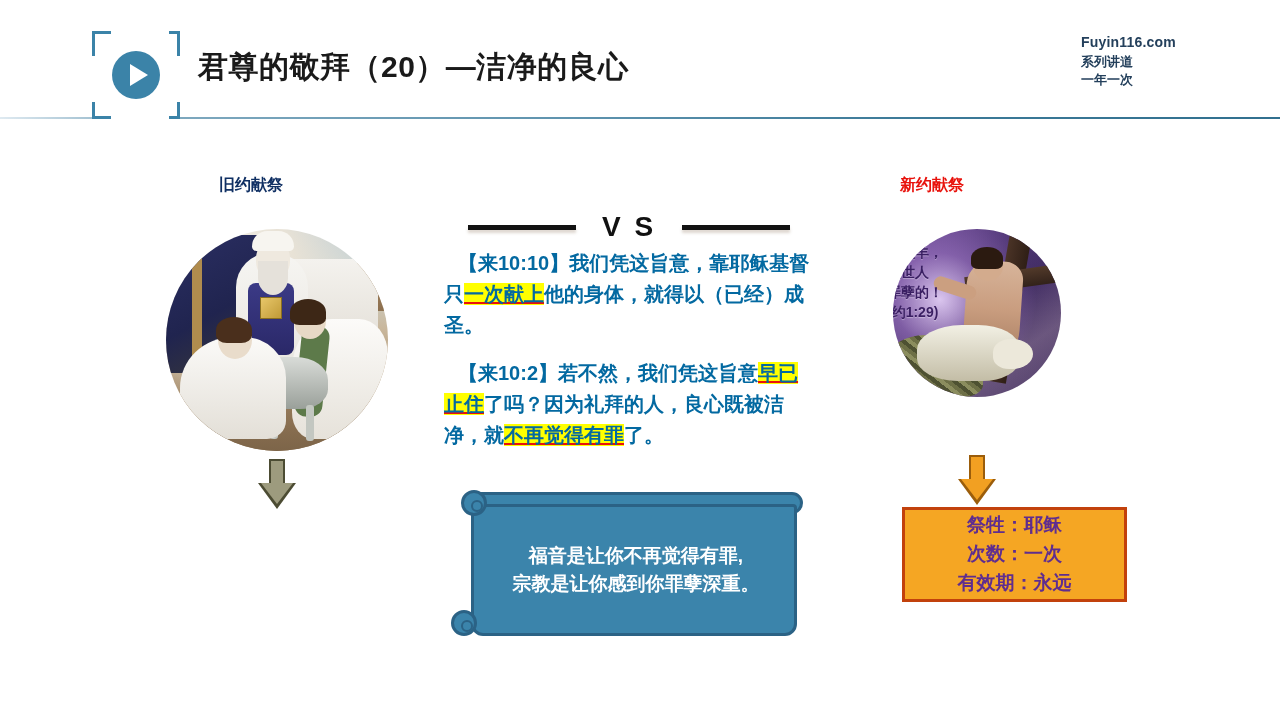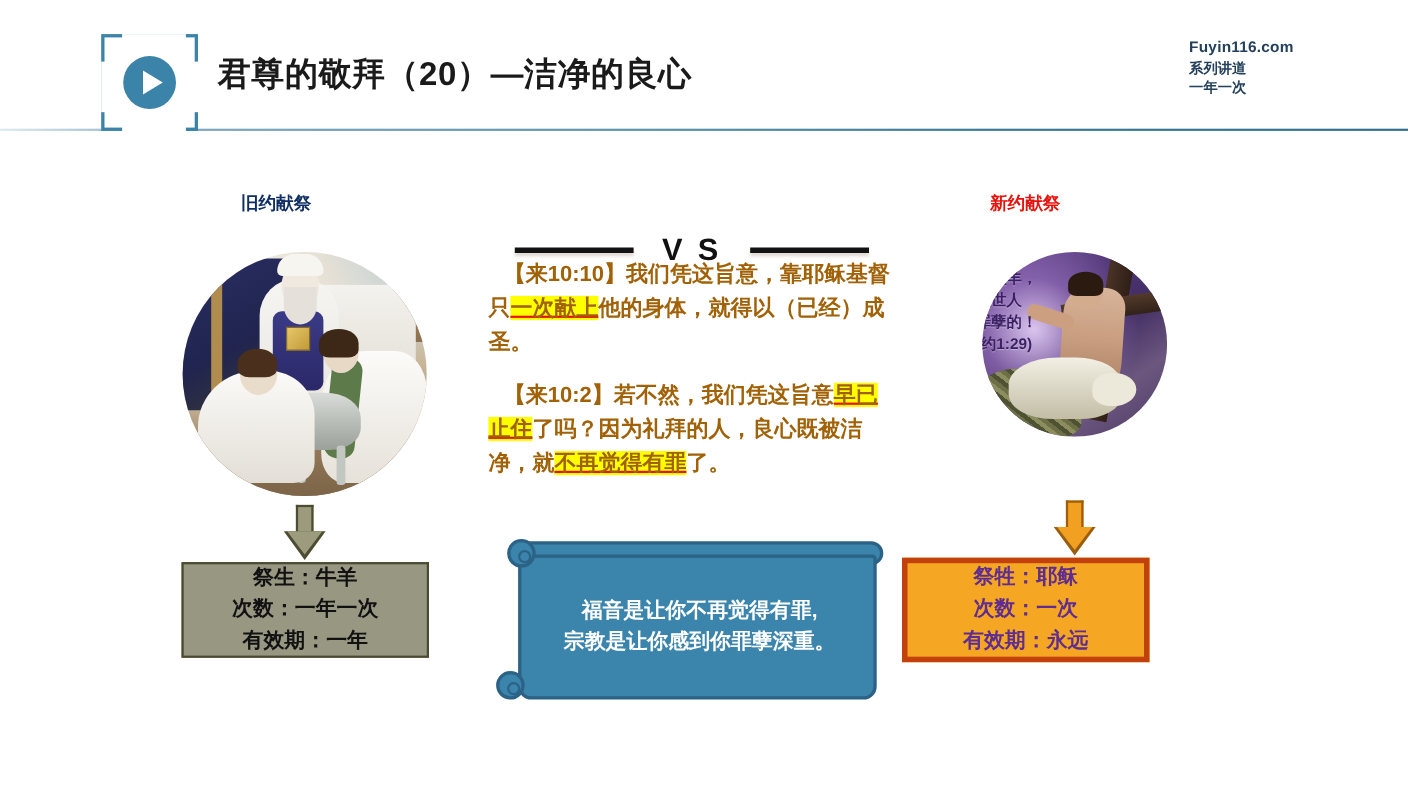--- a/index.html
+++ b/index.html
@@ -428,38 +428,38 @@
     width: 225px;
     height: 87px;
     background: #989782;
     border: 2px solid #4a4a33;
     color: #111111;
     font-size: 19px;
     line-height: 1.5;
   }
 
   .box-right {
-    left: 820px;
+    left: 902px;
     top: 507px;
     width: 225px;
     height: 95px;
     background: #f5a623;
-    border: 5px solid #c2410c;
+    border: 3px solid #c2410c;
     color: #5f2d8f;
     font-size: 19px;
     line-height: 1.52;
   }
 
   
   .verses {
     position: absolute;
     left: 444px;
-    top: 234px;
+    top: 248px;
     width: 368px;
-    color: #a16207;
+    color: #0369a1;
     font-size: 20px;
     font-weight: bold;
     line-height: 1.56;
   }
   .verse { margin-bottom: 16px; text-indent: 14px; }
   .verse:last-child { margin-bottom: 0; }
   .hl {
     background: #ffff00;
     text-decoration: underline;
     text-decoration-color: #e8120c;
@@ -599,25 +599,20 @@
     <div class="head"></div>
     <div class="head-inner"></div>
   </div>
 
   <div class="arrow arrow-right">
     <div class="shaft"></div>
     <div class="head"></div>
     <div class="head-inner"></div>
   </div>
 
-  <div class="info-box box-left">
-    <div class="line">祭生：牛羊</div>
-    <div class="line">次数：一年一次</div>
-    <div class="line">有效期：一年</div>
-  </div>
 
   <div class="info-box box-right">
     <div class="line">祭牲：耶稣</div>
     <div class="line">次数：一次</div>
     <div class="line">有效期：永远</div>
   </div>
 
   <div class="verses">
     <div class="verse"><span>【来10:10】</span><span>我们凭这旨意，靠耶稣基督只</span><span class="hl">一次献上</span><span>他的身体，就得以（已经）成圣。</span></div>
     <div class="verse"><span>【来10:2】</span><span>若不然，我们凭这旨意</span><span class="hl">早已止住</span><span>了吗？因为礼拜的人，良心既被洁净，就</span><span class="hl">不再觉得有罪</span><span>了。</span></div>

